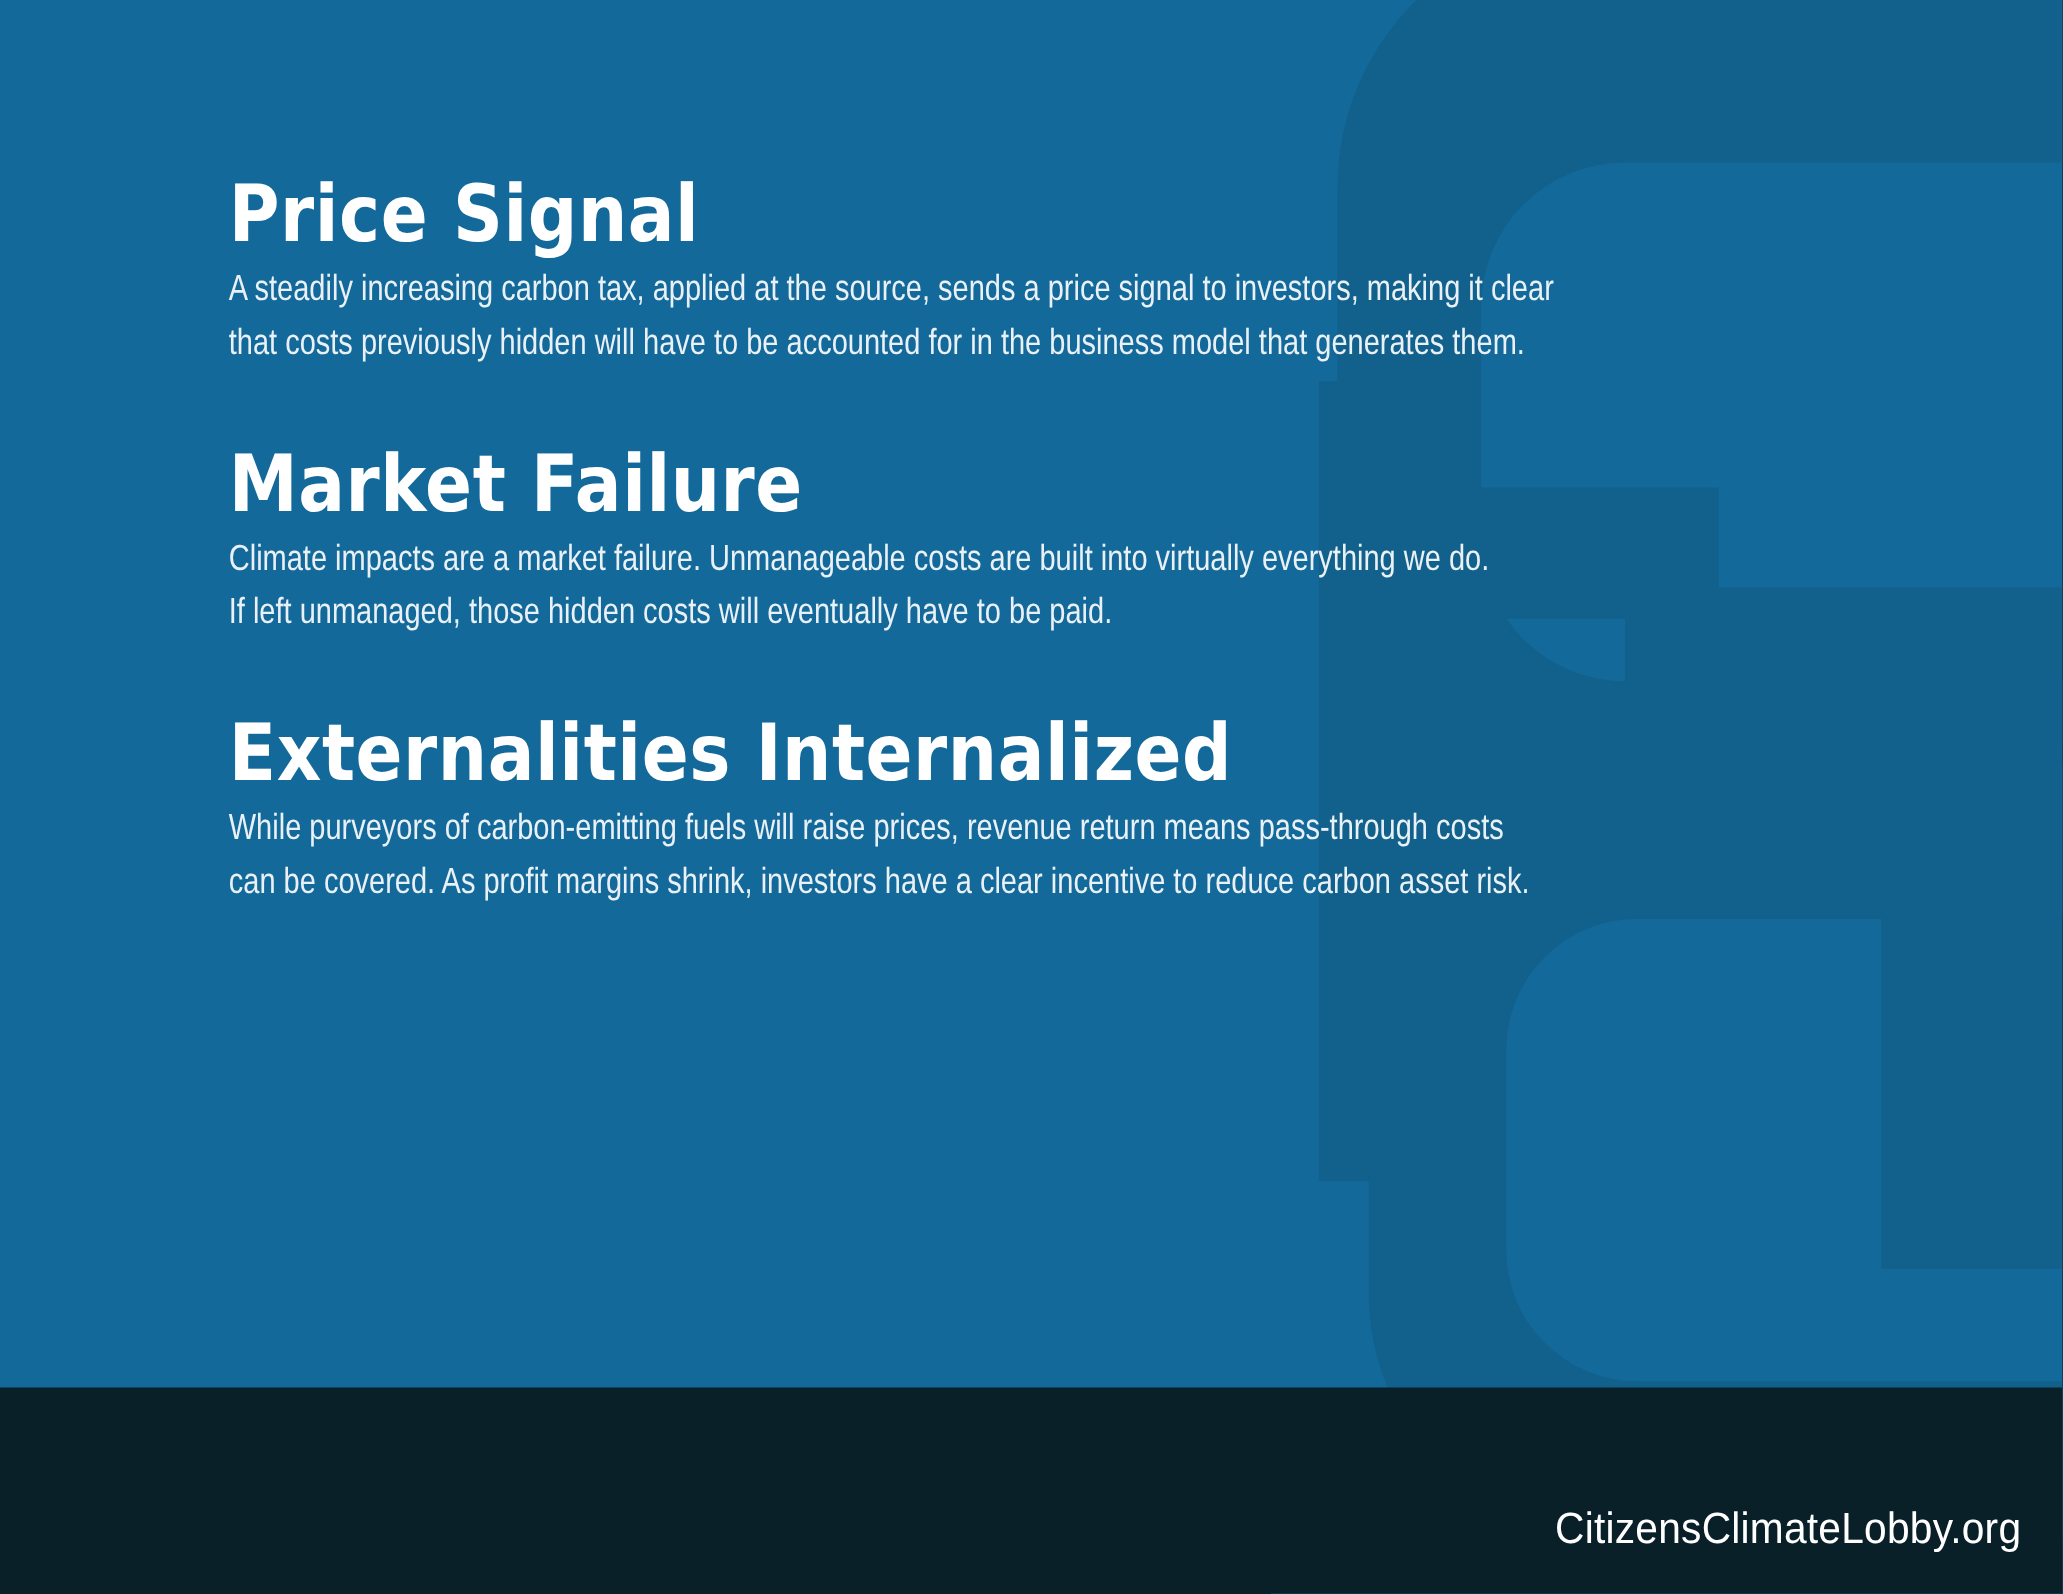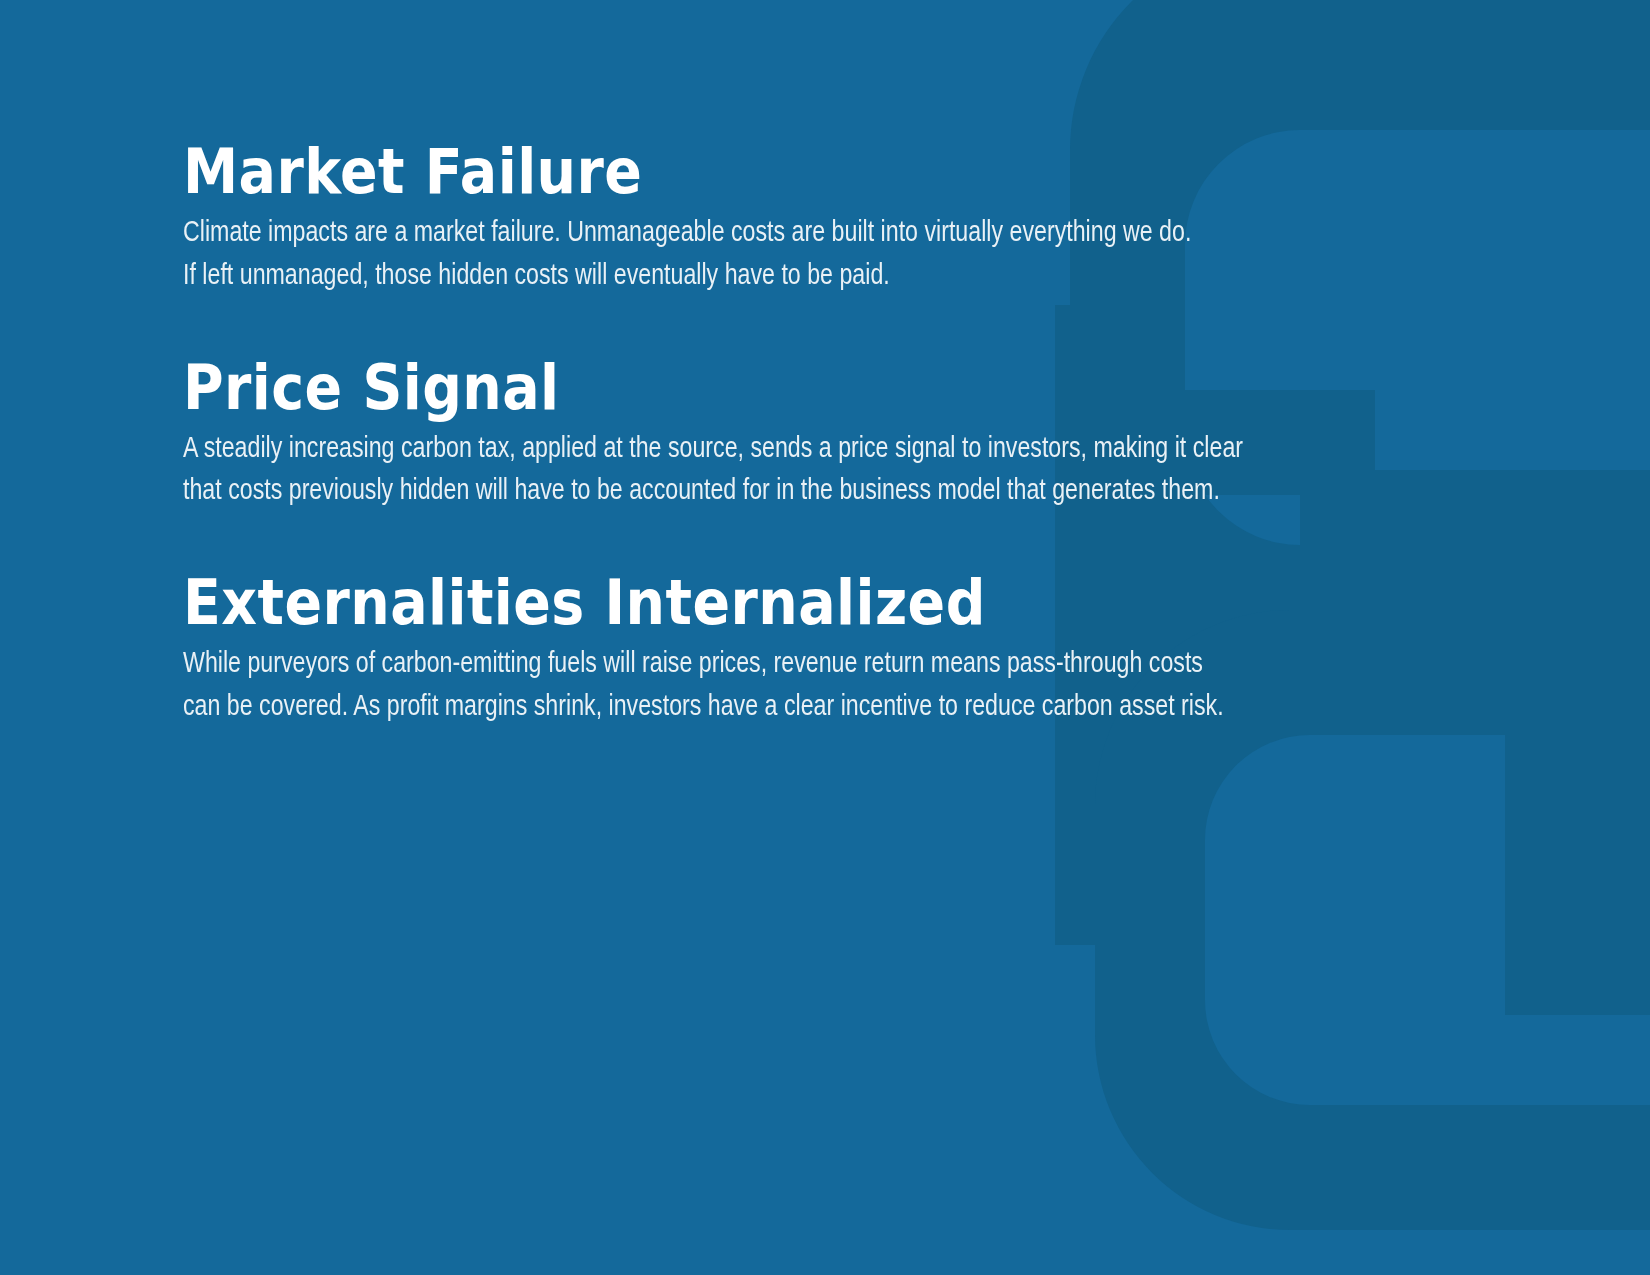--- a/index.html
+++ b/index.html
@@ -133,34 +133,37 @@
                  a195 195 0 0 1 195 -195 Z"></path>
 
         <rect x="1505" y="735" width="145" height="280"></rect>
       </g>
     </svg>
   </div>
 
   <div class="content">
 
     <section class="block">
+      <h2 class="block-heading">Price Signal</h2>
+      <p class="block-body">A steadily increasing carbon tax, applied at the source, sends a price signal to investors, making it clear
+that costs previously hidden will have to be accounted for in the business model that generates them.</p>
+    </section>
+
+    <section class="block">
       <h2 class="block-heading">Market Failure</h2>
       <p class="block-body">Climate impacts are a market failure. Unmanageable costs are built into virtually everything we do.
 If left unmanaged, those hidden costs will eventually have to be paid.</p>
-    </section>
-
-    <section class="block">
-      <h2 class="block-heading">Price Signal</h2>
-      <p class="block-body">A steadily increasing carbon tax, applied at the source, sends a price signal to investors, making it clear
-that costs previously hidden will have to be accounted for in the business model that generates them.</p>
     </section>
 
 
     <section class="block">
       <h2 class="block-heading">Externalities Internalized</h2>
       <p class="block-body">While purveyors of carbon-emitting fuels will raise prices, revenue return means pass-through costs
 can be covered. As profit margins shrink, investors have a clear incentive to reduce carbon asset risk.</p>
     </section>
 
   </div>
 
+  <div class="footer">
+    <div class="footer-inner">CitizensClimateLobby.org</div>
+  </div>
 
 </div>
 
 </body></html>

